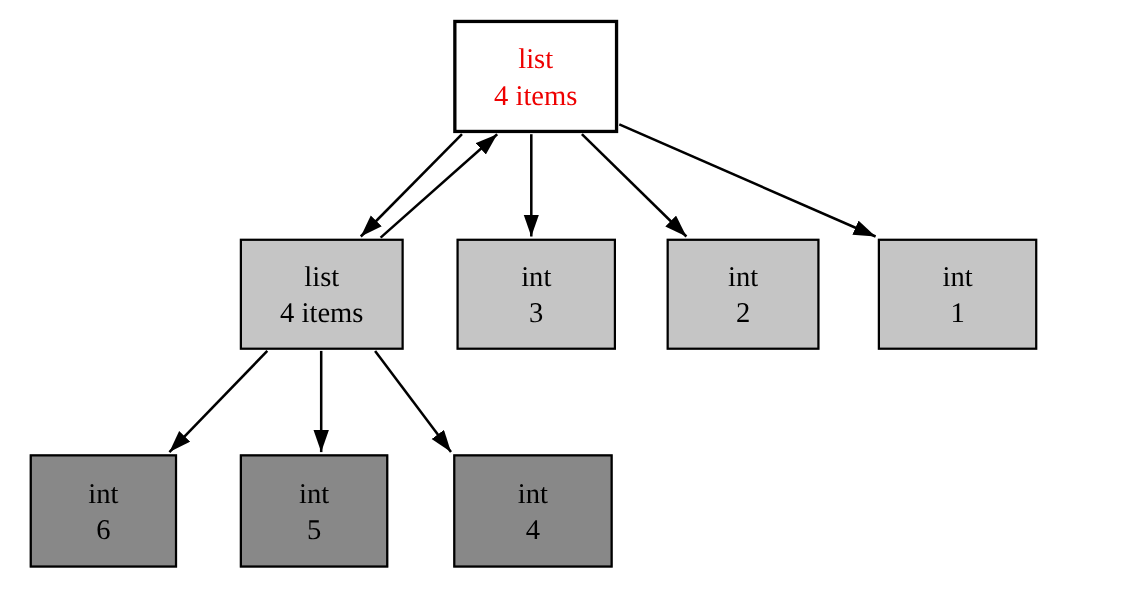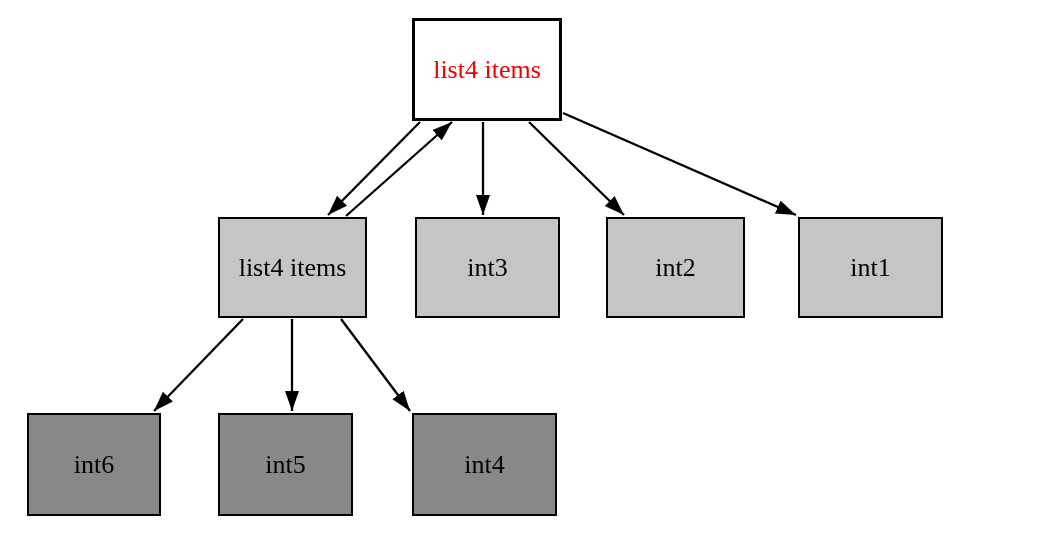--- a/index.html
+++ b/index.html
@@ -26,21 +26,21 @@
   }
   .edges line {
     stroke: #000000;
     stroke-width: 2.3;
   }
   .node {
     position: absolute;
     box-sizing: border-box;
     border: 2.5px solid #000000;
     display: flex;
-    flex-direction: row;
+    flex-direction: column;
     justify-content: center;
     align-items: center;
     font-size: 26px;
     line-height: 33px;
     color: #000000;
     text-align: center;
   }
   .node--root {
     left: 412px; top: 18px; width: 150px; height: 103px;
     background: #ffffff;

